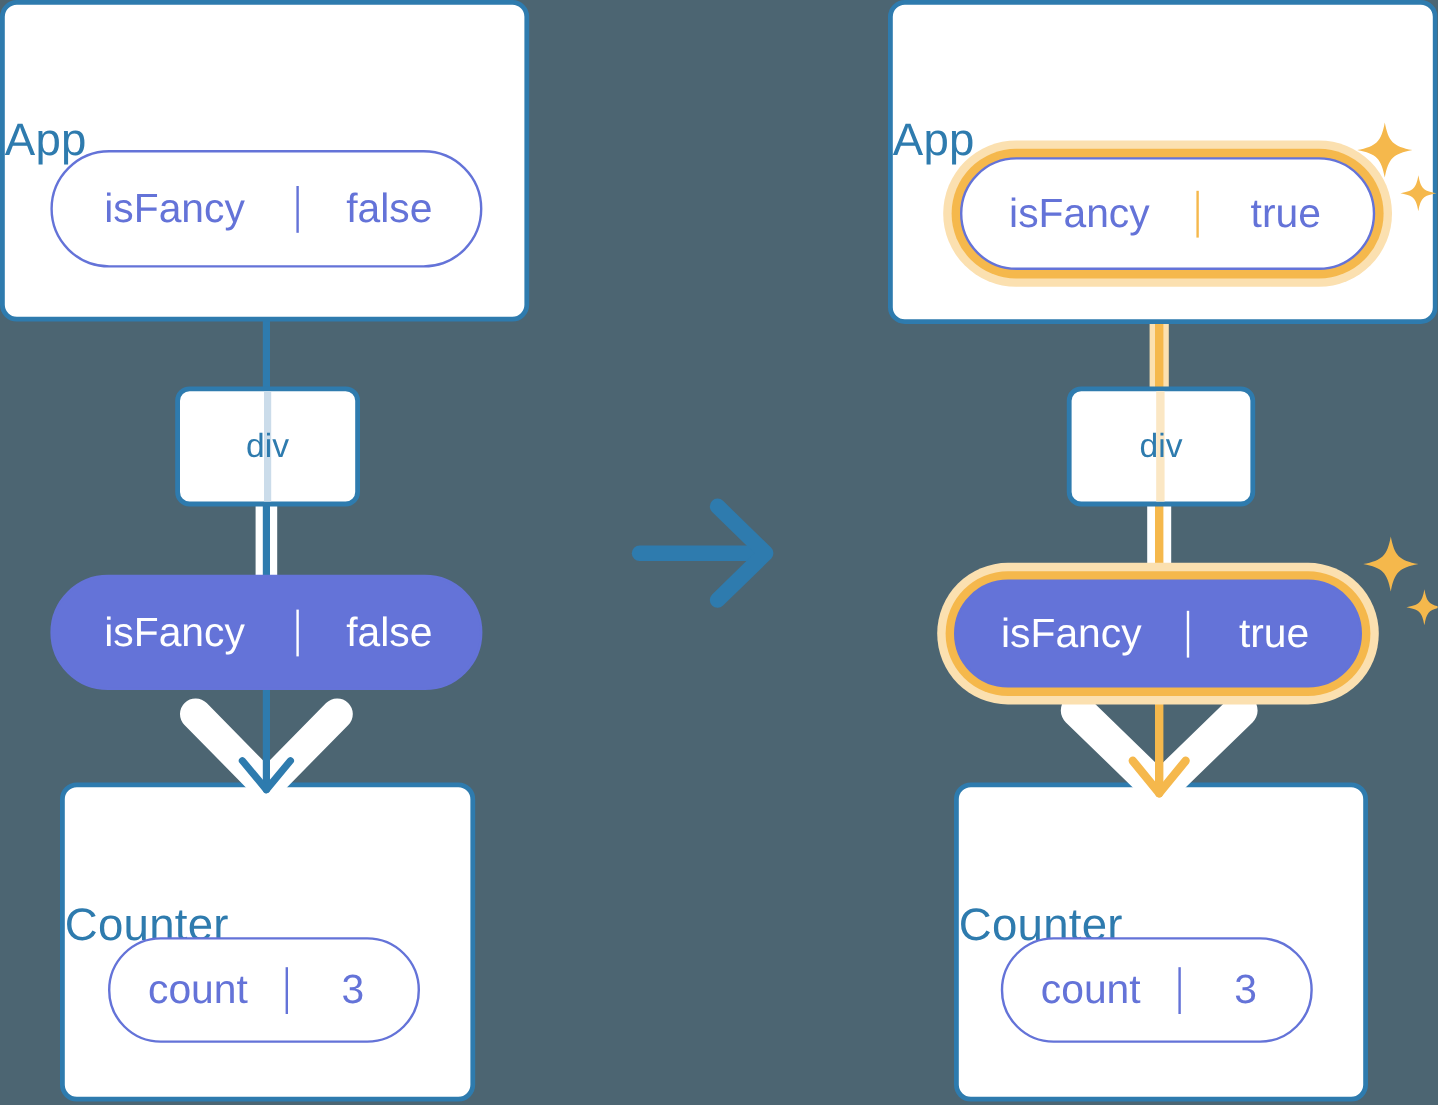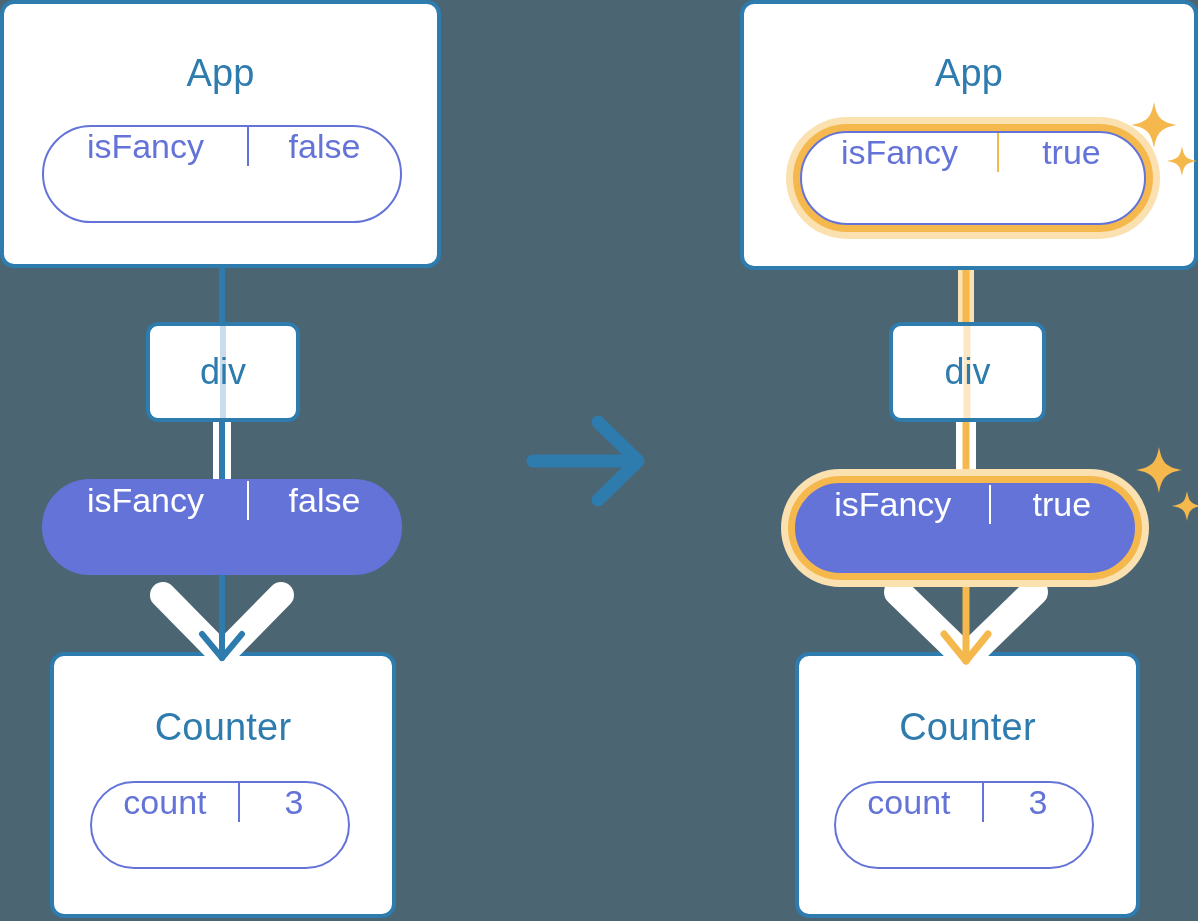--- a/index.html
+++ b/index.html
@@ -17,44 +17,44 @@
   .box{
     position:absolute;
     background:#ffffff;
     border:4px solid #2E7BAE;
     border-radius:14px;
     box-sizing:border-box;
     z-index:5;
   }
   .box-title{
     position:absolute;left:0;right:0;
-    text-align:center;
     color:#2E7BAE;
     font-size:38px;
     letter-spacing:.2px;
     white-space:nowrap;
+    margin-top:44px;
   }
   .divbox{
     position:absolute;
     background:#ffffff;
     border:4px solid #2E7BAE;
     border-radius:12px;
     box-sizing:border-box;
     display:flex;align-items:center;justify-content:center;
     color:#2E7BAE;
-    font-size:36px;
+    font-size:28px;
     z-index:9;
   }
 
   
   .pill{
     position:absolute;
     box-sizing:border-box;
     display:flex;
-    align-items:flex-start;
+    align-items:center;
     border-radius:999px;
     overflow:hidden;
     z-index:8;
   }
   .pill .cell{
     display:flex;align-items:center;justify-content:center;
     font-size:34px;
     box-sizing:border-box;
   }
   .pill .cell.k{flex:0 0 57%;}

